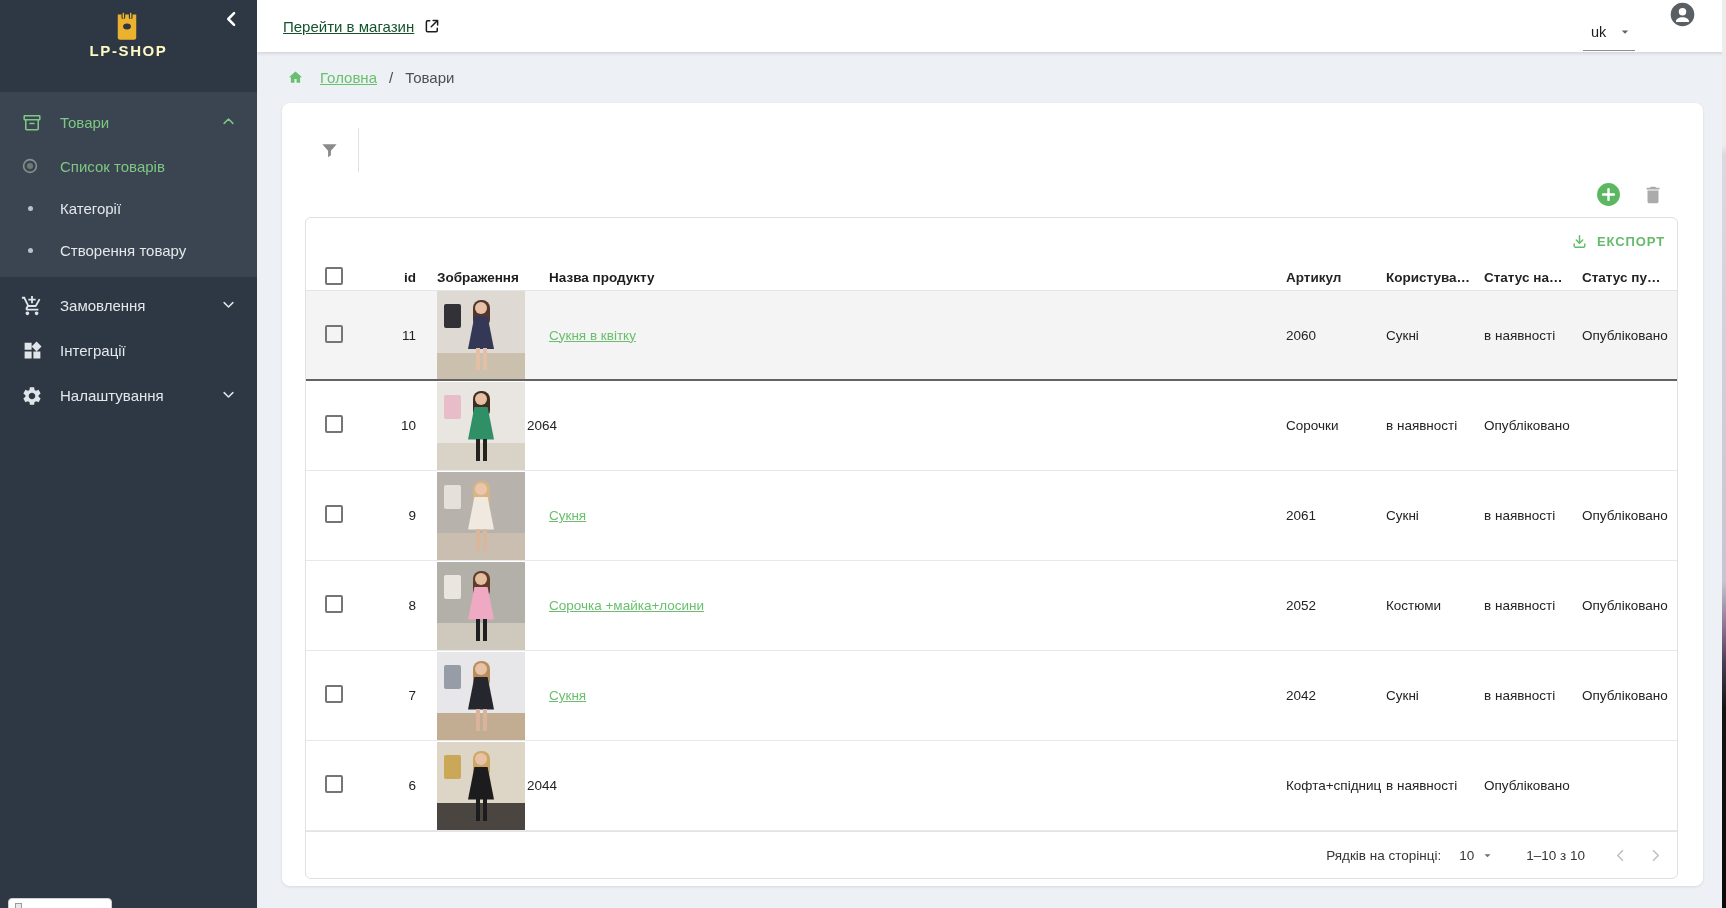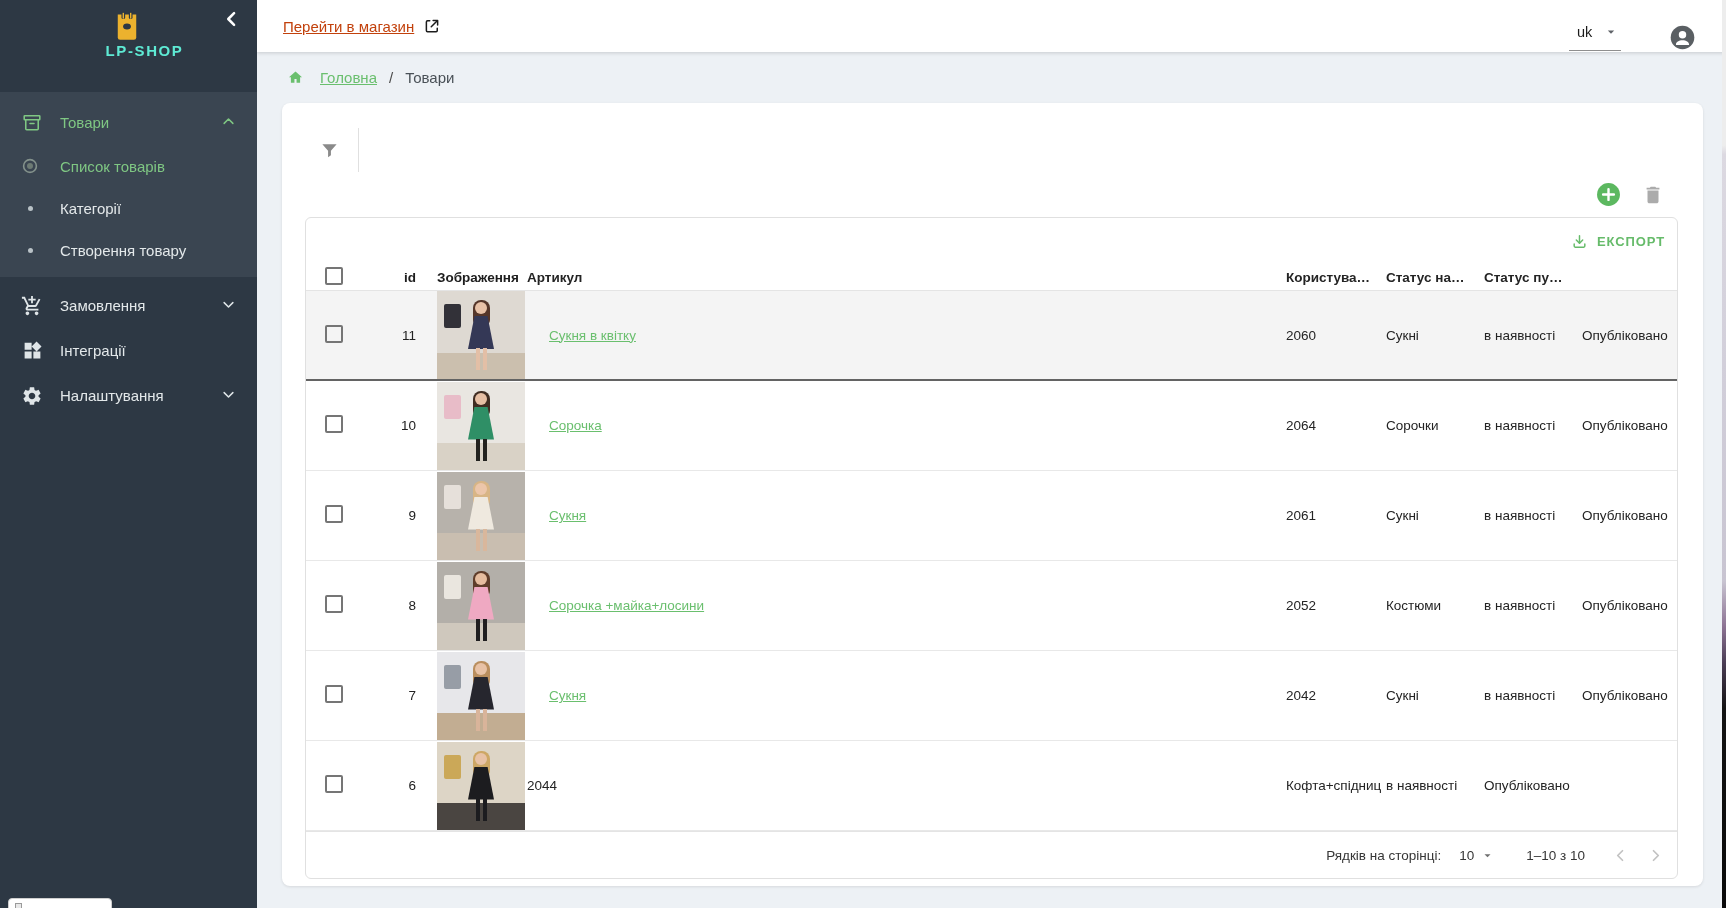--- a/index.html
+++ b/index.html
@@ -4,43 +4,43 @@
 <style>
   * { margin:0; padding:0; box-sizing:border-box; }
   html,body { background:#d8dde2; }
   .screen { position:relative; width:1726px; height:908px; overflow:hidden;
             background:#edf1f5; font-family:"Liberation Sans", sans-serif; color:#212121; }
 
   
   .sidebar { position:absolute; left:0; top:0; width:257px; height:100%; background:#2d3844; z-index:3; }
   .logo-bag { position:absolute; left:113px; top:11px; }
   .collapse-btn { position:absolute; right:15px; top:9px; cursor:pointer; }
-  .logo-text { position:absolute; top:42px; left:16px; width:100%; text-align:center;
-               color:#5eead4; font-weight:bold; font-size:15px; letter-spacing:1.6px; }
+  .logo-text { position:absolute; top:42px; left:0; width:100%; text-align:center;
+               color:#fef9c3; font-weight:bold; font-size:15px; letter-spacing:1.6px; }
   .nav { position:absolute; top:92px; left:0; width:100%; font-size:15px; }
   .group-open { background:#3a4551; padding:8px 0 6px 0; }
   .sitem { height:45px; display:flex; align-items:center; padding-left:20px; cursor:pointer; color:#e3e8ea; }
   .sitem .ic { width:24px; height:24px; flex:0 0 24px; display:flex; align-items:center; justify-content:center; }
   .sitem .lbl { margin-left:16px; }
   .sitem .chev { margin-left:auto; margin-right:21px; }
   .sitem.green, .sitem.green .lbl { color:#7fc783; }
   .subitem { height:42px; display:flex; align-items:center; padding-left:22px; cursor:pointer; color:#e3e8ea; }
   .subitem .bic { width:16px; flex:0 0 16px; display:flex; justify-content:center; align-items:center; }
   .subitem .lbl { margin-left:22px; }
   .subitem.active .lbl { color:#7fc783; }
   .dot { width:5px; height:5px; border-radius:50%; background:#b9c2c7; }
   .mt6 { margin-top:6px; }
 
   
   .main { position:absolute; left:257px; top:0; right:0; height:100%; }
   .appbar { position:absolute; left:0; right:0; top:0; height:52px; background:#fff;
             box-shadow:0 1px 4px rgba(0,0,0,.16); display:flex; align-items:center; padding:0 30px 0 26px; z-index:2; }
-  .store-link { display:flex; align-items:center; gap:9px; color:#c2410c; font-size:15px;
+  .store-link { display:flex; align-items:center; gap:9px; color:#14532d; font-size:15px;
                 text-decoration:underline; cursor:pointer; }
-  .appbar-right { margin-left:auto; display:flex; align-items:flex-end; gap:48px; }
+  .appbar-right { margin-left:auto; display:flex; align-items:flex-start; gap:34px; }
   .lang-select { display:flex; align-items:center; gap:12px; font-size:14.5px; color:#1c1c1c;
                  border-bottom:1px solid #8f8f8f; height:38px; margin-top:12px; padding:0 2px 0 8px;
                  min-width:52px; cursor:pointer; }
   .avatar { cursor:pointer; display:flex; }
 
   .breadcrumb { position:absolute; top:52px; left:0; right:0; height:50px; display:flex;
                 align-items:center; padding-left:30px; font-size:15px; gap:8px; }
   .bc-home { display:flex; align-items:center; gap:16px; color:#6abf6e; text-decoration:underline; cursor:pointer; }
   .bc-sep { color:#4a4a4a; margin:0 4px; }
   .bc-cur { color:#4a5157; }
@@ -265,20 +265,21 @@
               <polyline points="7.5,10 12,14.5 16.5,10"></polyline>
             <path d="M4.5 15.5v3a1.5 1.5 0 0 0 1.5 1.5h12a1.5 1.5 0 0 0 1.5-1.5v-3"></path>
           </svg>
           <span>ЕКСПОРТ</span>
         </div>
 
         <div class="thead grid">
           <div class="c c-cb"><span class="cb"></span></div>
           <div class="c c-id">id</div>
           <div class="c c-imgh">Зображення</div>
+          <div class="c c-name">Назва продукту</div>
           <div class="c c-sku">Артикул</div>
           <div class="c c-cat">Користува…</div>
           <div class="c c-stock">Статус на…</div>
           <div class="c c-pub">Статус пу…</div>
         </div>
 
         <div>
             <div class="trow grid hl">
     <div class="c c-cb"><span class="cb"></span></div>
     <div class="c c-id">11</div>
@@ -306,21 +307,20 @@
       <div class="thumb" aria-label="woman in green shirt jacket with black top and trousers, pink flowers">
         <div class="t-wall" style="background: rgb(233, 230, 225);"></div>
         <div class="t-floor" style="background: rgb(217, 210, 198);"></div>
         <div class="t-accent" style="background: rgb(231, 185, 198);"></div>
         <div class="t-hair" style="background: rgb(64, 45, 34);"></div>
         <div class="t-head" style="background: rgb(230, 191, 164);"></div>
         <div class="t-dress" style="background: rgb(47, 143, 102);"></div>
         <div class="t-legs" style="background: rgb(35, 34, 31); box-shadow: rgb(35, 34, 31) 7px 0px 0px;"></div>
       </div>
     </div>
-    <div class="c c-name"><a class="plink">Сорочка</a></div>
     <div class="c c-sku">2064</div>
     <div class="c c-cat">Сорочки</div>
     <div class="c c-stock">в наявності</div>
     <div class="c c-pub">Опубліковано</div>
   </div>
             <div class="trow grid">
     <div class="c c-cb"><span class="cb"></span></div>
     <div class="c c-id">9</div>
     <div class="c">
       <div class="thumb" aria-label="blonde woman in white floral mini dress with lilac shoes, gray wall">

